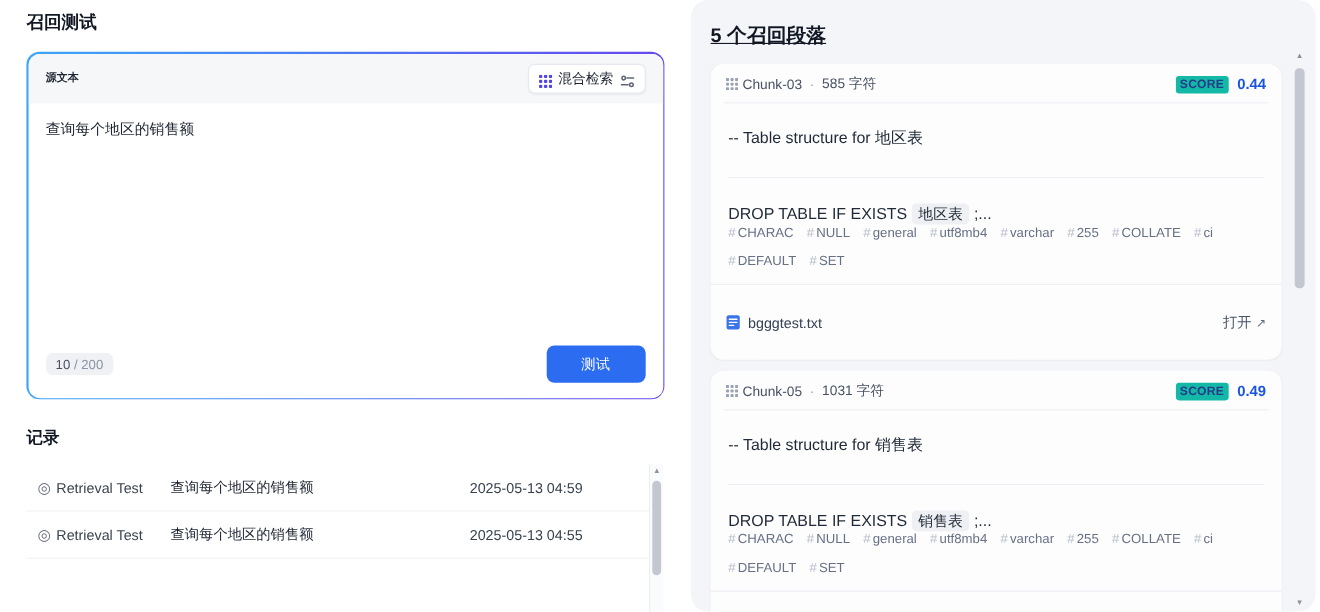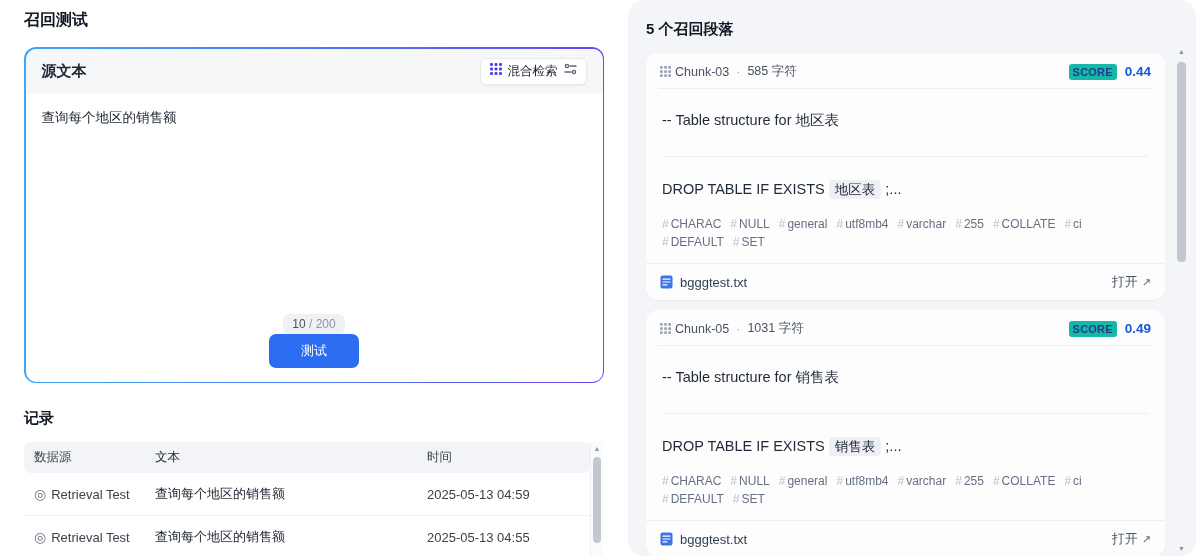--- a/index.html
+++ b/index.html
@@ -9,28 +9,28 @@
   
   .left-panel { position:absolute; left:24px; top:10px; width:580px; }
   .page-title { font-size:16px; font-weight:bold; color:#111824; }
   .page-subtitle { font-size:12.5px; color:#667085; margin-top:6px; }
 
   .source-box-border { margin-top:16px; border-radius:12px; padding:1.5px;
     background:linear-gradient(90deg,#3ea6f6 0%,#4f74f2 55%,#6847ef 100%); }
   .source-box { border-radius:10.5px; background:#ffffff; overflow:hidden; }
   .source-box-header { display:flex; align-items:center; justify-content:space-between;
     background:#f6f7f9; padding:9px 16px; }
-  .source-label { font-size:15px; font-weight:bold; color:#1d2532; }
-  .mode-button { display:flex; align-items:flex-start; gap:6px; background:#ffffff;
+  .source-label { font-size:10px; font-weight:bold; color:#1d2532; }
+  .mode-button { display:flex; align-items:flex-end; gap:6px; background:#ffffff;
     border:1px solid #e6e9ef; border-radius:6px; padding:4px 9px; cursor:pointer;
     box-shadow:0 1px 2px rgba(16,24,40,.05); font-size:12.5px; color:#1d2532; }
   .query-area { height:214px; padding:14px 16px; font-size:13.5px; color:#1d2532;
     line-height:1.5; outline:none; }
   .source-box-footer { display:flex; align-items:center; justify-content:space-between;
-    padding:6px 16px 14px;flex-direction:column; }
+    padding:6px 16px 14px; }
   .counter-chip { background:#f0f1f5; border-radius:6px; padding:3px 9px;
     font-size:12px; color:#485264; }
   .counter-chip .sep,.counter-chip .max { color:#8a94a6; }
   .test-button { background:#2b6cf0; color:#ffffff; border:none; border-radius:7px;
     padding:8px 32px; font-size:13px; font-weight:500; cursor:pointer;
     font-family:inherit; }
 
   .records-title { font-size:15px; font-weight:bold; margin-top:26px; color:#111824; }
   .records-table-wrap { display:flex; margin-top:14px; }
   .records-table { width:566px; }
@@ -51,43 +51,43 @@
     border-left:1px solid #eceef2; }
   .v-scrollbar .arrow { position:absolute; left:0; width:12px; text-align:center;
     font-size:7px; color:#8b919c; cursor:pointer; }
   .v-scrollbar .arrow.up { top:3px; }
   .v-scrollbar .thumb { position:absolute; left:2px; width:8px; border-radius:4px;
     background:#c3c7cf; cursor:pointer; }
 
   
   .right-panel { position:absolute; left:628px; top:0; width:568px; height:556px;
     background:#f4f5f8; border-radius:16px; padding:20px 0 0 18px; overflow:hidden; }
-  .right-title { font-size:15px; font-weight:bold; color:#111824; }
+  .right-title { font-size:18px; font-weight:bold; color:#111824;text-decoration:underline; }
   .chunk-list { margin-top:14px; width:519px; }
   .chunk-card { background:#fdfdfe; border-radius:12px; margin-bottom:10px;
     box-shadow:0 1px 2px rgba(16,24,40,.04); overflow:hidden; }
   .chunk-header { display:flex; align-items:center; gap:4px; padding:10px 14px 8px; }
   .chunk-id,.chunk-chars { font-size:12.5px; color:#485264; }
   .chunk-dot { color:#98a2b3; font-size:12.5px; padding:0 3px; }
   .chunk-header .spacer { flex:1; }
   .score-chip { background:#14b8a6; color:#243b8a; font-size:11px; font-weight:bold;
     border-radius:3px; padding:2px 4px; letter-spacing:.2px; }
   .score-value { font-size:13.5px; font-weight:bold; color:#1a56db; margin-left:4px; }
   .divider { height:1px; background:#eceef2; margin:0 12px; }
   .chunk-body { padding:22px 16px 14px; }
   .chunk-line { font-size:14.5px; color:#1f2937; }
   .chunk-body .divider2 { height:1px; background:#eceef2; margin:26px 0 24px; }
   .inline-chip { background:#eef0f4; border-radius:4px; padding:2px 6px;
     font-size:13.5px; color:#1f2937; }
-  .tag-row { margin-top:18px; display:flex; flex-wrap:wrap; column-gap:9px;
-    row-gap:4px; font-size:12px; }
+  .tag-row { margin-top:0; display:flex; flex-wrap:wrap; column-gap:9px;
+    row-gap:4px; font-size:12px;gap:12px; }
   .tag { white-space:nowrap; color:#667085; }
   .tag .hash { color:#b6bfca; margin-right:2px; }
   .chunk-footer { display:flex; align-items:center; justify-content:space-between;
-    padding:9px 14px; border-top:1px solid #eceef2; }
+    padding:25px 14px; border-top:1px solid #eceef2; }
   .file-info { display:flex; align-items:center; gap:7px; font-size:13px;
     color:#344054; cursor:pointer; }
   .open-link { font-size:13px; color:#475467; cursor:pointer; display:flex;
     align-items:center; gap:4px; }
   .open-link .ext { font-size:11px; color:#5d6b82; }
   .chunk-stub { background:#fdfdfe; border-radius:12px 12px 0 0; height:40px;
     box-shadow:0 1px 2px rgba(16,24,40,.04); }
 
   .right-scrollbar { position:absolute; right:8px; top:48px; bottom:4px; width:13px; }
   .right-scrollbar .arrow { position:absolute; left:0; width:13px; text-align:center;
@@ -143,25 +143,20 @@
         <span class="counter-chip"><span>10</span> <span class="sep">/</span> <span class="max">200</span></span>
         <button class="test-button">测试</button>
       </div>
     </div>
   </div>
 
   <div class="records-title">记录</div>
 
   <div class="records-table-wrap">
     <div class="records-table">
-      <div class="records-header">
-        <div class="col-source">数据源</div>
-        <div class="col-text">文本</div>
-        <div class="col-time">时间</div>
-      </div>
 
       <div class="records-row">
         <div class="col-source">
             <span class="target-icon">◎</span>
             <span>Retrieval Test</span>
           </div>
         <div class="col-text">查询每个地区的销售额</div>
         <div class="col-time">2025-05-13 04:59</div>
       </div>
       <div class="records-row">

